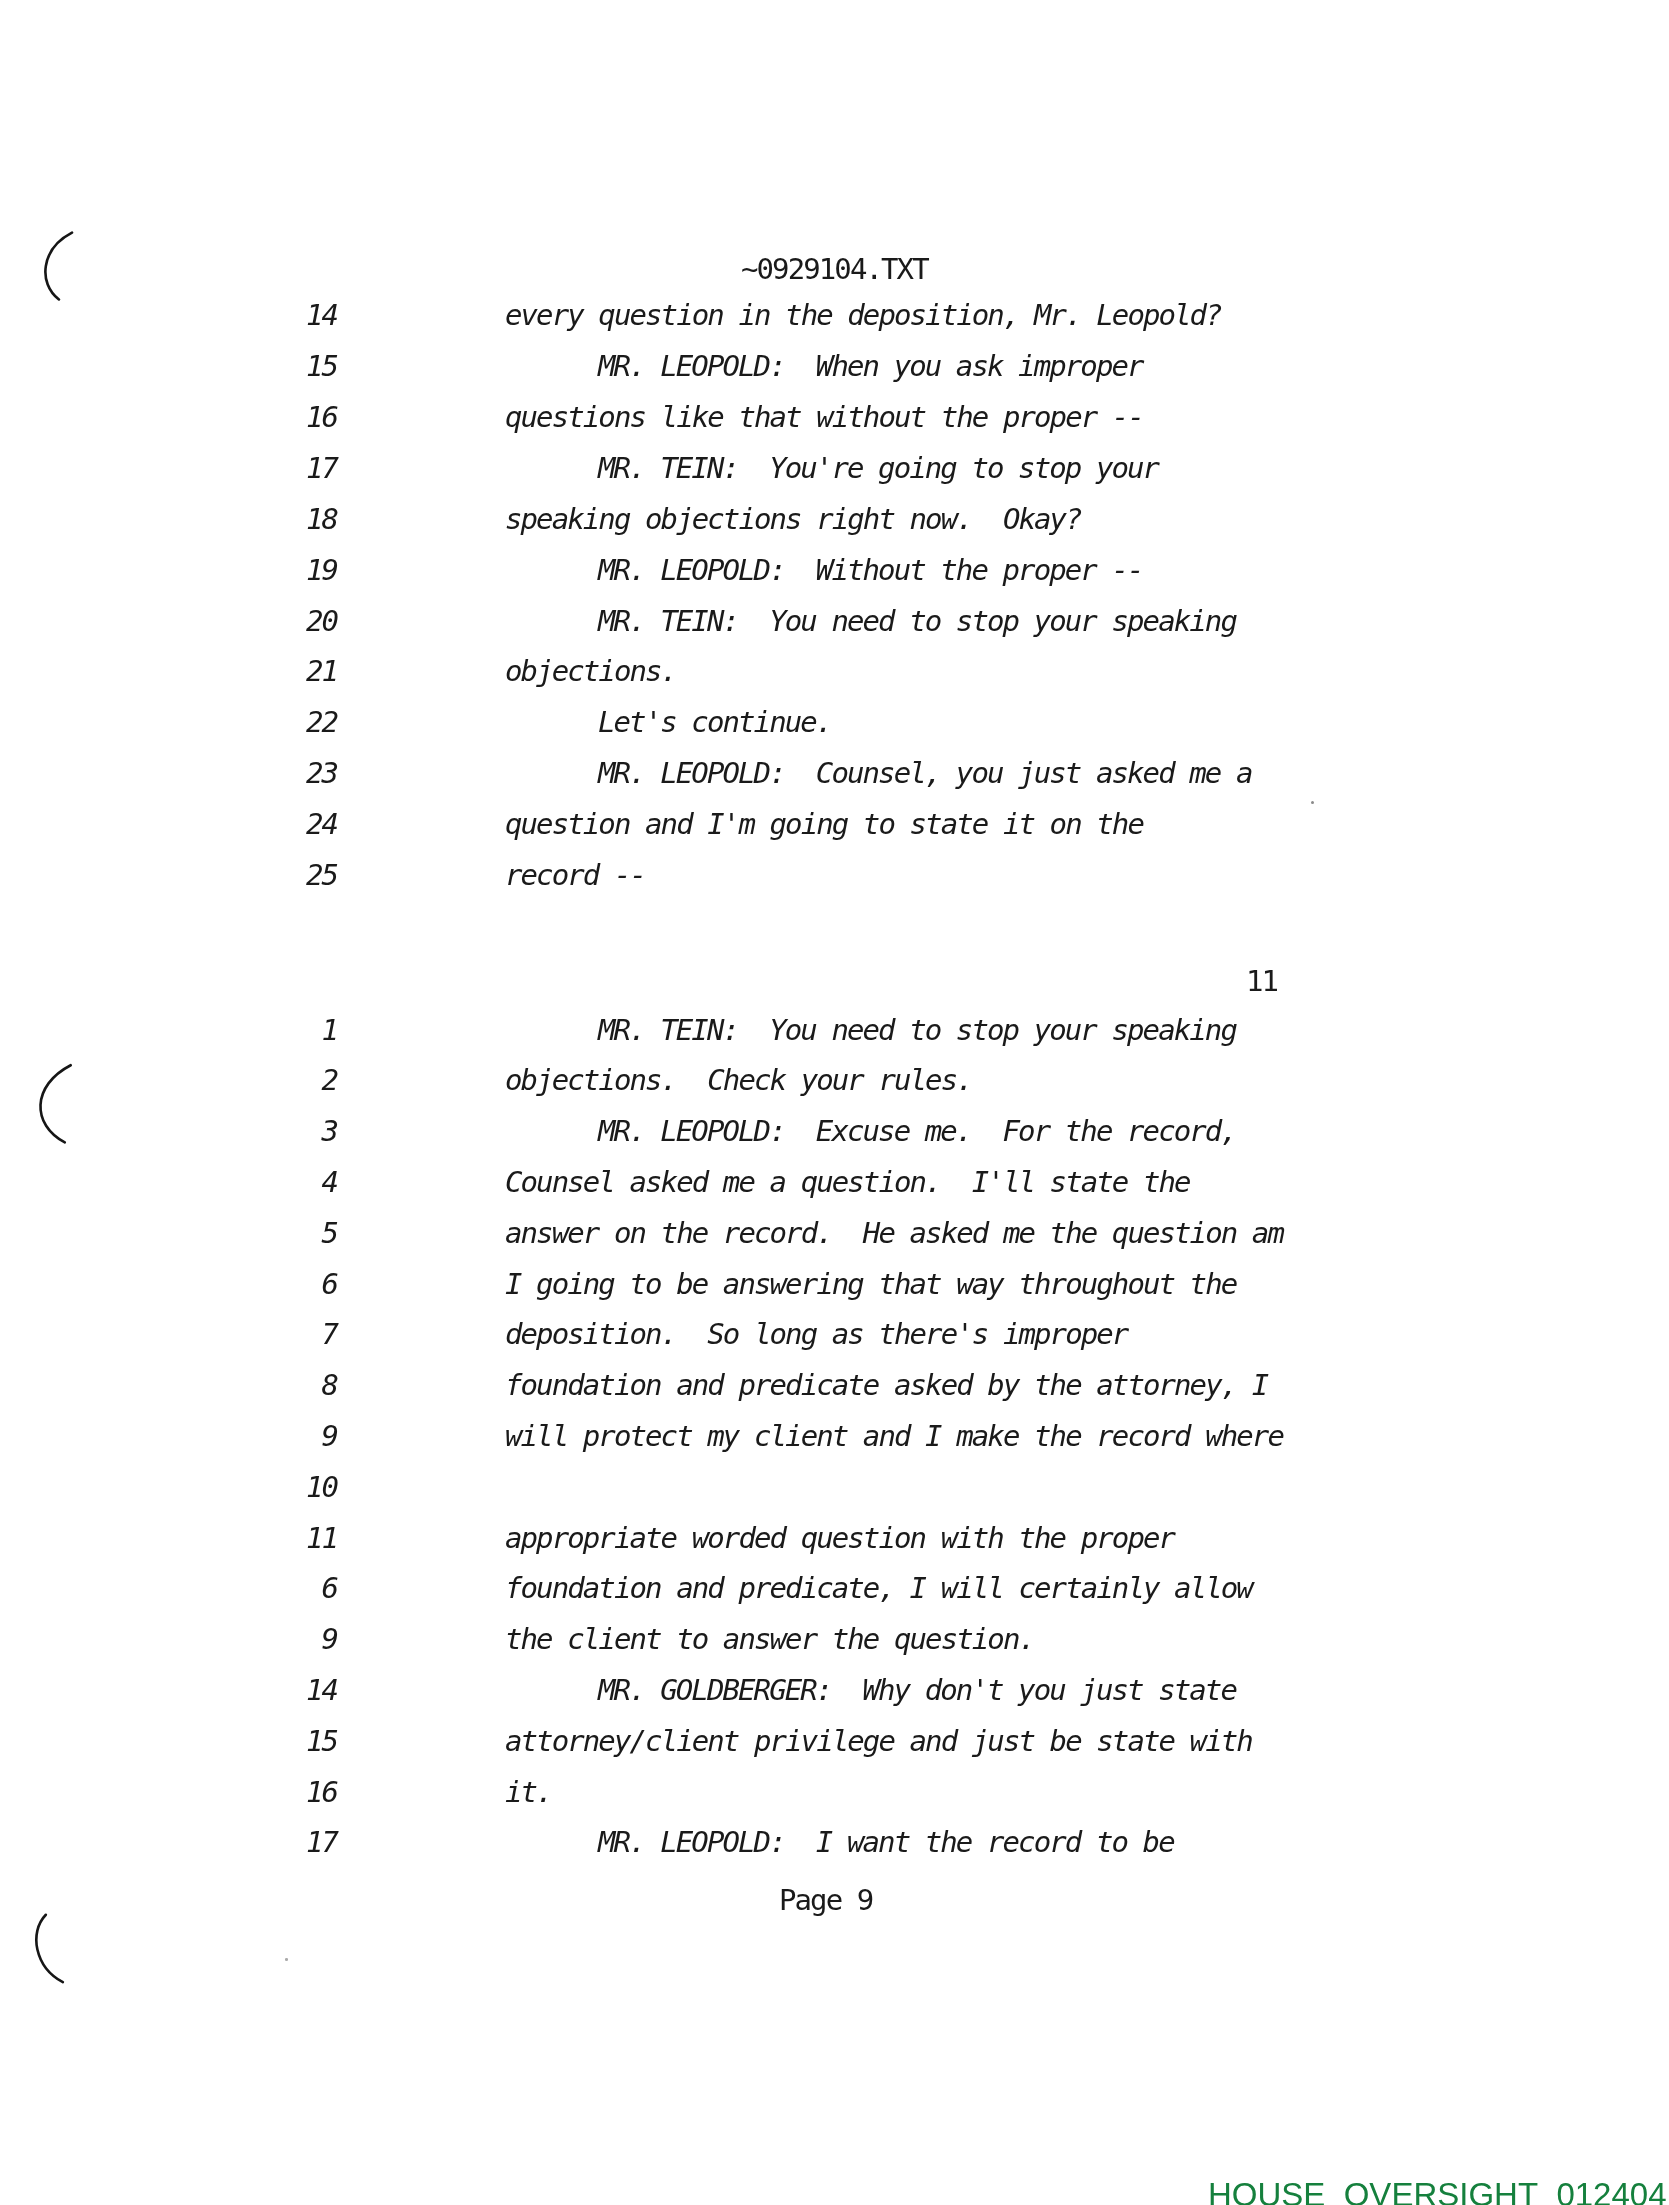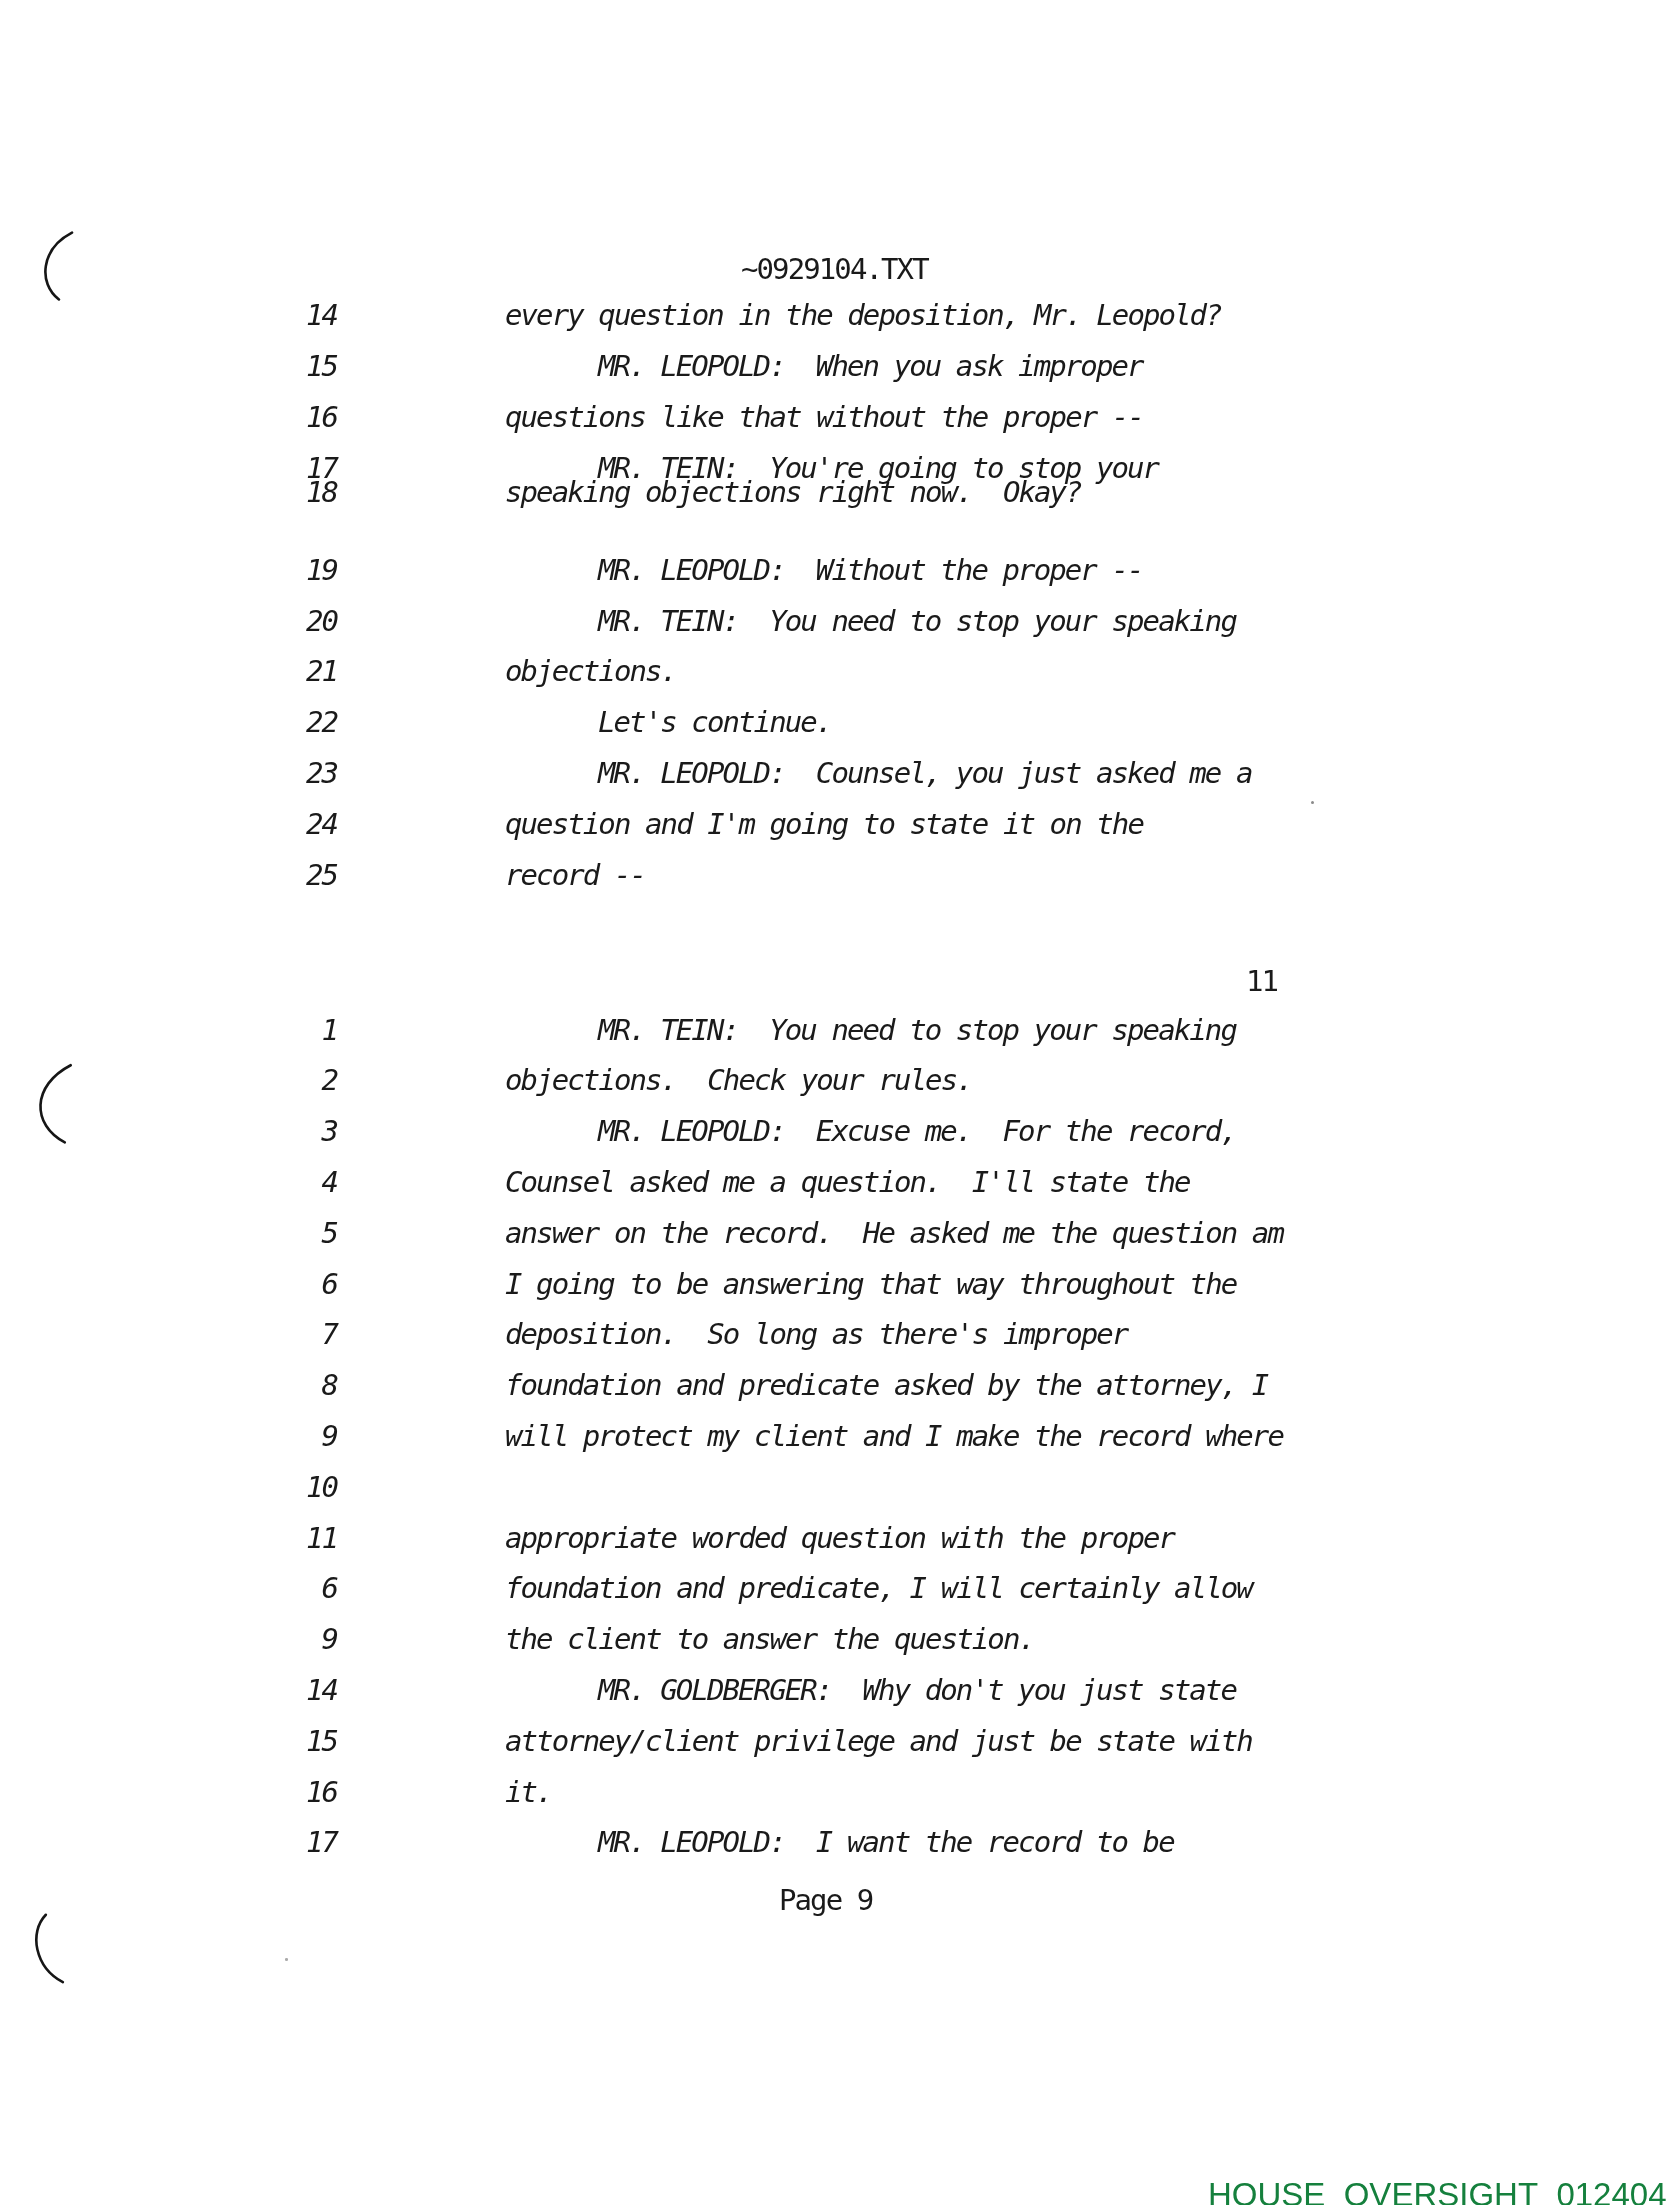--- a/index.html
+++ b/index.html
@@ -109,21 +109,21 @@
         <span class="txt">MR. LEOPOLD:  When you ask improper</span>
       </div>
       <div class="row" style="top: 383px;">
         <span class="num">16</span>
         <span class="txt">questions like that without the proper --</span>
       </div>
       <div class="row indent" style="top: 434px;">
         <span class="num">17</span>
         <span class="txt">MR. TEIN:  You're going to stop your</span>
       </div>
-      <div class="row" style="top: 458px;">
+      <div class="row" style="top: 485px;">
         <span class="num">18</span>
         <span class="txt">speaking objections right now.  Okay?</span>
       </div>
       <div class="row indent" style="top: 536px;">
         <span class="num">19</span>
         <span class="txt">MR. LEOPOLD:  Without the proper --</span>
       </div>
       <div class="row indent" style="top: 587px;">
         <span class="num">20</span>
         <span class="txt">MR. TEIN:  You need to stop your speaking</span>

